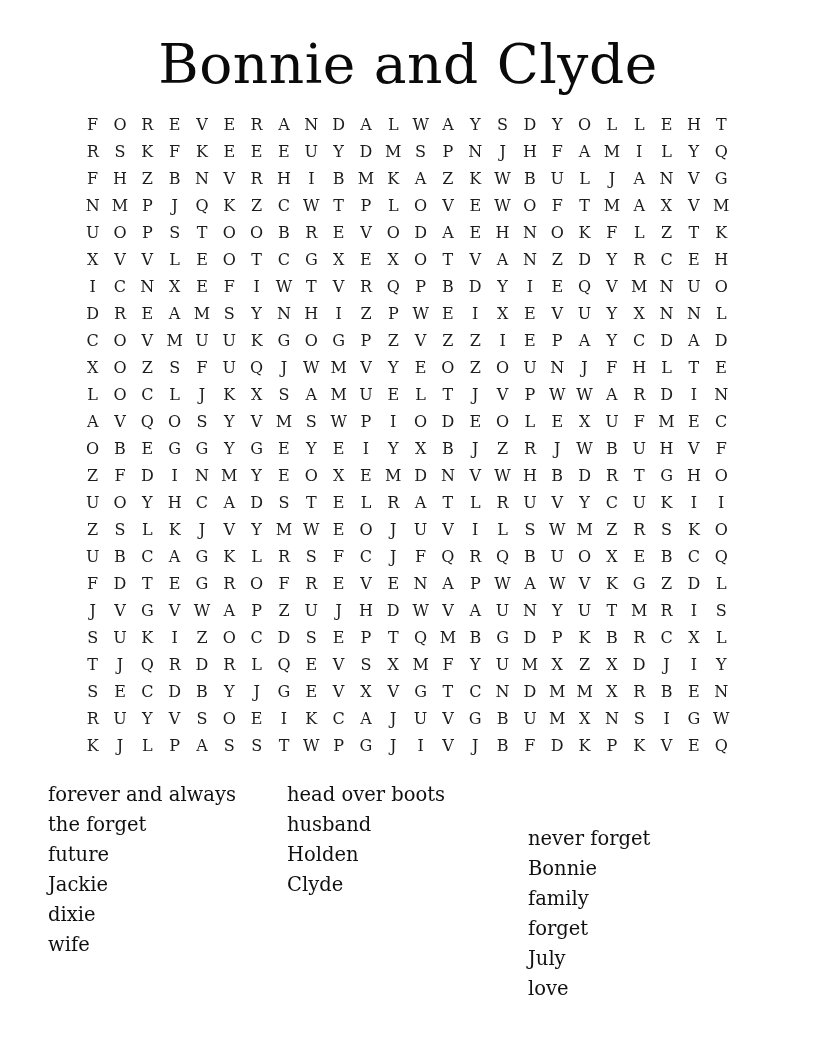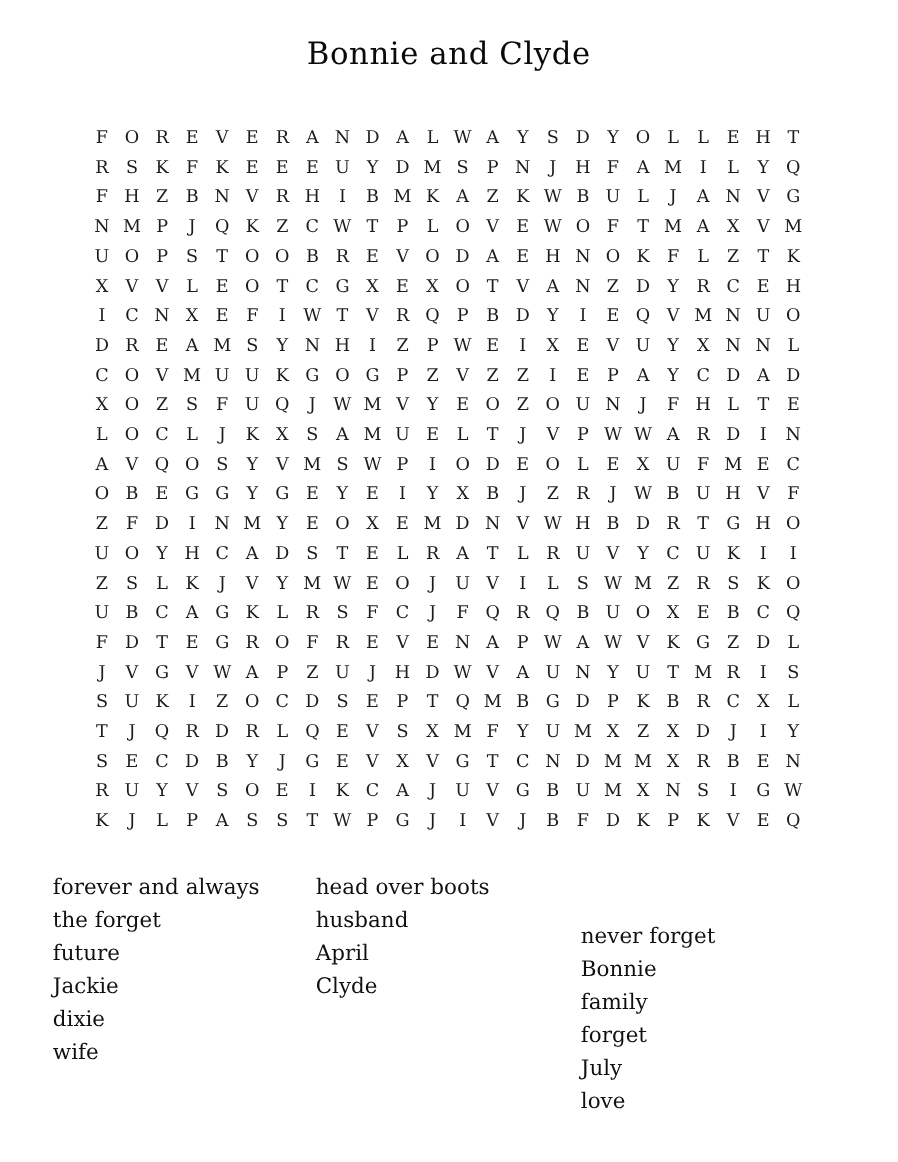--- a/index.html
+++ b/index.html
@@ -15,21 +15,21 @@
     font-family: "DejaVu Serif", "Liberation Serif", serif;
     overflow: hidden;
   }
   .title {
     position: absolute;
     top: 32px;
     left: 0;
     width: 816px;
     margin: 0;
     text-align: center;
-    font-size: 28px;
+    font-size: 55px;
     font-weight: 400;
     color: #0a0a0a;
     letter-spacing: 0.5px;
   }
   .grid {
     position: absolute;
     left: 79px;
     top: 111px;
     width: 656px;
   }
@@ -46,21 +46,21 @@
   }
   .words {
     position: absolute;
     top: 780px;
     left: 0;
     width: 816px;
     height: 190px;
   }
   .word-col {
     position: absolute;
-    top: 12px;
+    top: 0;
     font-size: 19.5px;
     line-height: 29.9px;
     color: #101010;
   }
   .word-col.col-0 { left: 48px; }
   .word-col.col-1 { left: 287px; }
   .word-col.col-2 { left: 528px; margin-top: 44px; }
   .word {
     white-space: nowrap;
   }
@@ -701,21 +701,21 @@
         <div class="word">forever and always</div>
         <div class="word">the forget</div>
         <div class="word">future</div>
         <div class="word">Jackie</div>
         <div class="word">dixie</div>
         <div class="word">wife</div>
       </div>
     <div class="word-col col-1">
         <div class="word">head over boots</div>
         <div class="word">husband</div>
-        <div class="word">April</div>
+        <div class="word">Holden</div>
         <div class="word">Clyde</div>
       </div>
     <div class="word-col col-2">
         <div class="word">never forget</div>
         <div class="word">Bonnie</div>
         <div class="word">family</div>
         <div class="word">forget</div>
         <div class="word">July</div>
         <div class="word">love</div>
       </div>

